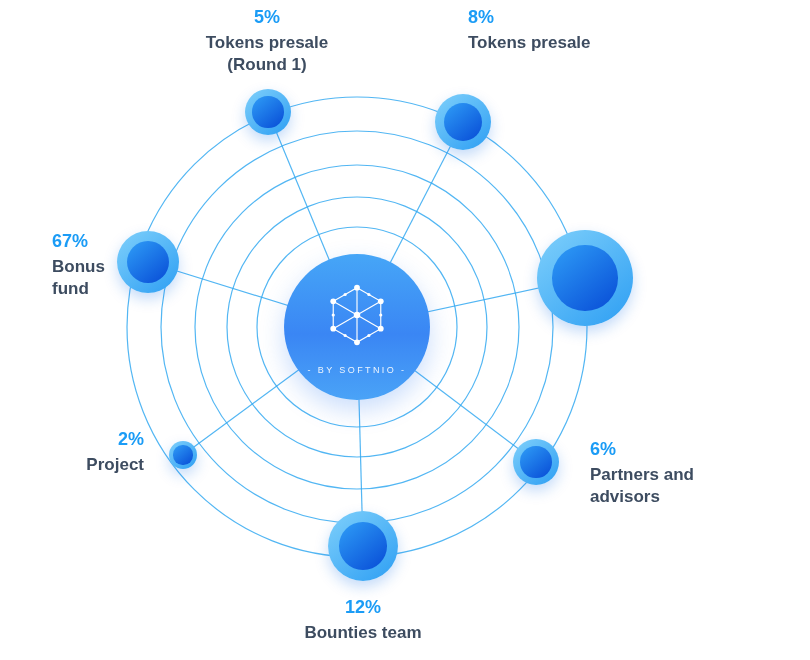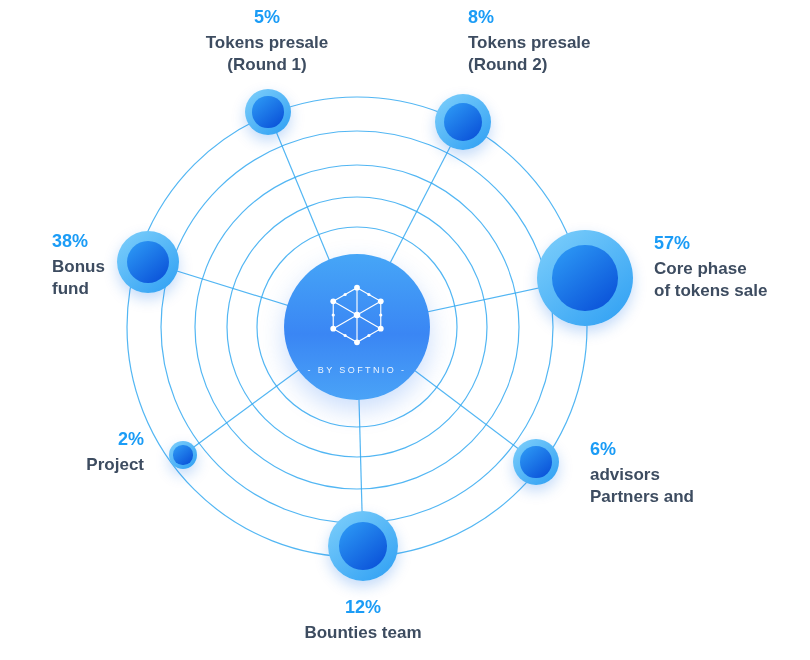--- a/index.html
+++ b/index.html
@@ -161,44 +161,38 @@
 
   <div class="label center" style="left:187px; top:6px; width:160px;">
     <div class="pct">5%</div>
     <div class="lbl">Tokens presale</div>
     <div class="lbl">(Round 1)</div>
   </div>
 
   <div class="label left" style="left:468px; top:6px; width:140px;">
     <div class="pct">8%</div>
     <div class="lbl">Tokens presale</div>
-    <div class="lbl">(Round 2)</div>
   </div>
 
   <div class="label left" style="left:52px; top:230px; width:90px;">
-    <div class="pct">38%</div>
+    <div class="pct">67%</div>
     <div class="lbl">Bonus</div>
     <div class="lbl">fund</div>
   </div>
 
-  <div class="label left" style="left:654px; top:232px; width:150px;">
-    <div class="pct">57%</div>
-    <div class="lbl">Core phase</div>
-    <div class="lbl">of tokens sale</div>
-  </div>
 
   <div class="label right" style="left:58px; top:428px; width:86px;">
     <div class="pct">2%</div>
     <div class="lbl">Project</div>
   </div>
 
   <div class="label left" style="left:590px; top:438px; width:130px;">
     <div class="pct">6%</div>
+    <div class="lbl">Partners and</div>
     <div class="lbl">advisors</div>
-    <div class="lbl">Partners and</div>
   </div>
 
   <div class="label center" style="left:283px; top:596px; width:160px;">
     <div class="pct">12%</div>
     <div class="lbl">Bounties team</div>
   </div>
 
 </div>
 
 </body></html>

